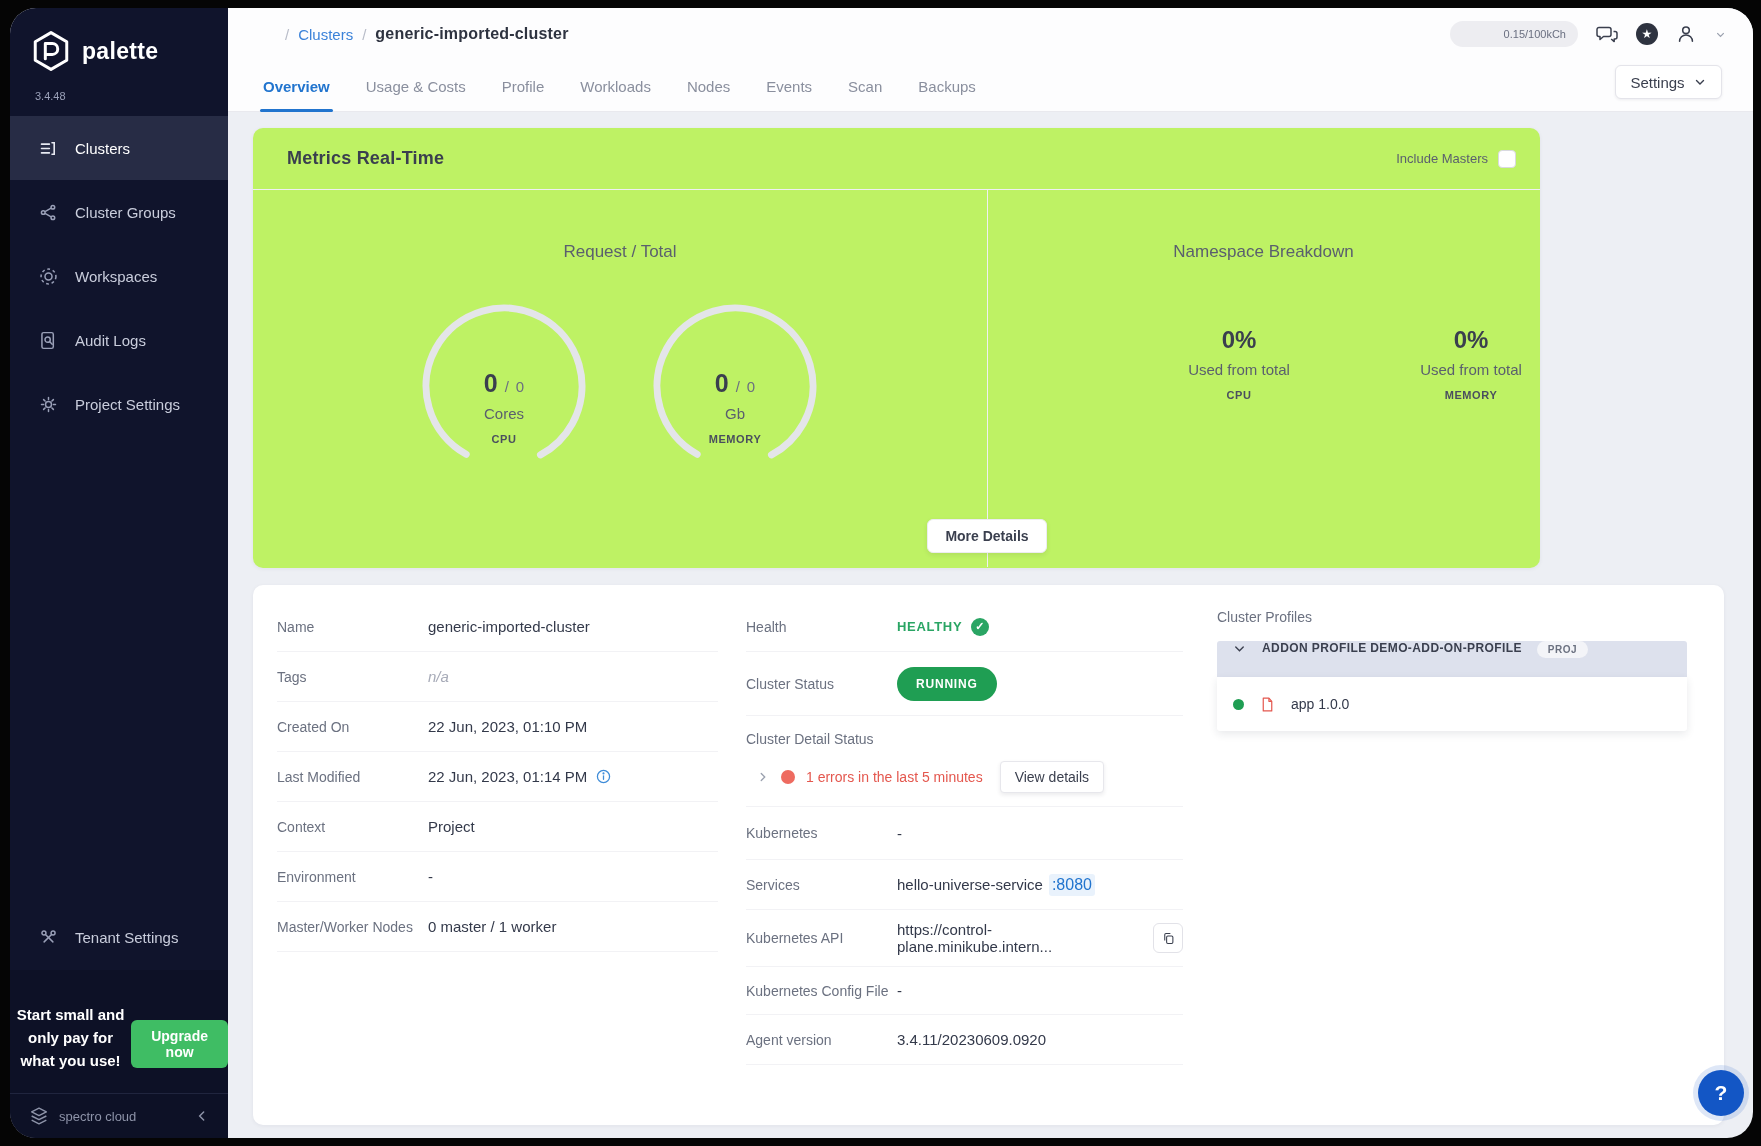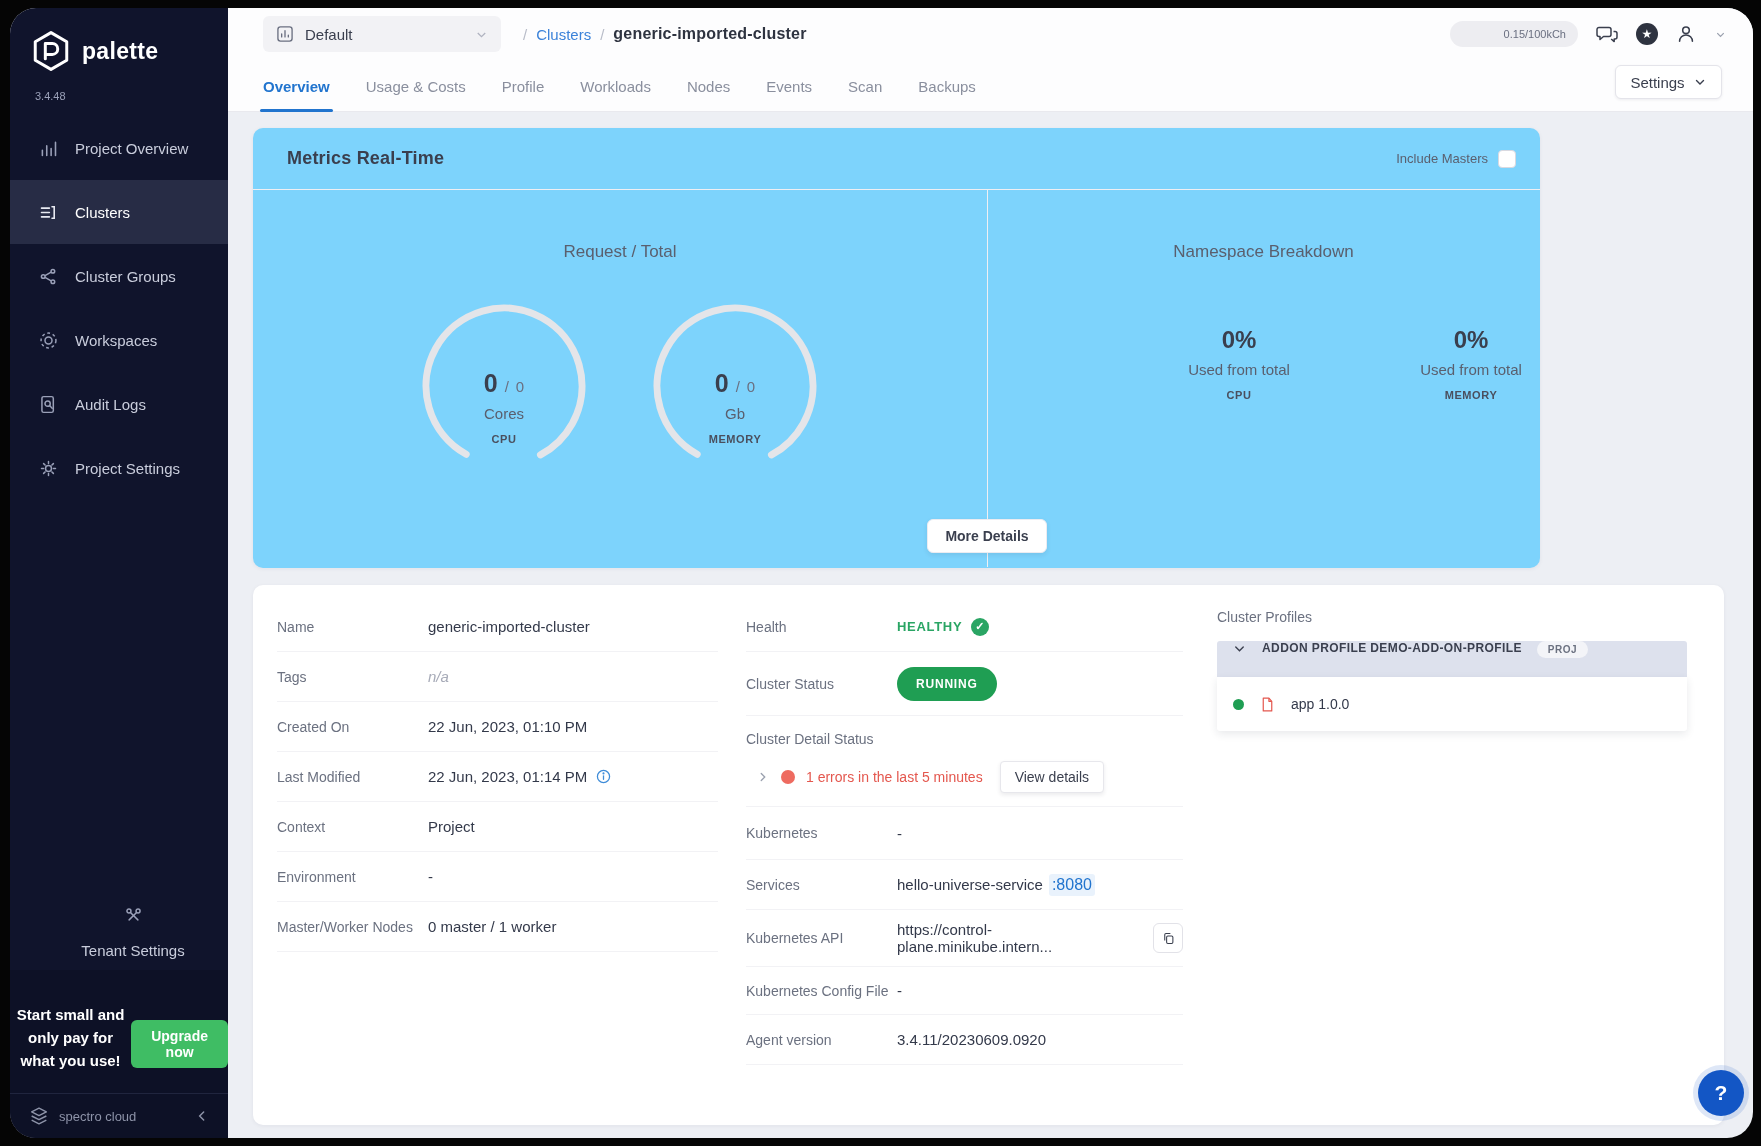--- a/index.html
+++ b/index.html
@@ -9,21 +9,21 @@
   
   .sidebar { position:absolute; left:0; top:0; width:218px; height:100%; background:#10142c; }
   .logo-row { position:absolute; left:20px; top:22px; display:flex; align-items:center; gap:10px; }
   .logo-text { font-size:23px; font-weight:bold; color:#ffffff; letter-spacing:.3px; }
   .version { position:absolute; left:25px; top:82px; font-size:11px; color:#9aa0b8; }
   .nav { position:absolute; top:108px; left:0; right:0; }
   .nav-item { height:64px; display:flex; align-items:center; gap:16px; padding-left:28px; color:#c9cddc; font-size:15px; cursor:pointer; }
   .nav-item svg { stroke:#9aa0b8; }
   .nav-item.active { background:#272c45; color:#ffffff; }
   .nav-item.active svg { stroke:#e8eaf2; }
-  .tenant-item { position:absolute; top:897px; left:0; right:0;flex-direction:column; }
+  .tenant-item { position:absolute; top:897px; left:0; right:0; }
   .promo-block { position:absolute; top:962px; bottom:45px; left:0; right:0; background:#0d1126; display:flex; flex-direction:row; align-items:center; padding-top:12px; }
   .promo-text { color:#ffffff; font-weight:bold; font-size:15px; line-height:1.55; width:196px; text-align:center; }
   .upgrade-btn { margin-top:13px; background:#3fbd64; color:#ffffff; font-weight:bold; font-size:14px; border:none; border-radius:6px; padding:8px 20px; cursor:pointer; }
   .sidebar-footer { position:absolute; bottom:0; left:0; right:0; height:45px; background:#0d1126; border-top:1px solid #20253e; display:flex; align-items:center; padding:0 18px; gap:9px; color:#8d93a8; font-size:13px; }
   .collapse-btn { margin-left:auto; display:flex; }
 
   
   .main { position:absolute; left:218px; top:0; right:0; bottom:0; }
   .topbar { position:absolute; top:0; left:0; right:0; height:104px; background:#fdfdfe; border-bottom:1px solid #e9e9ee; z-index:2; }
   .topbar-row1 { position:absolute; top:0; left:0; right:0; height:52px; display:flex; align-items:center; padding:0 26px 0 35px; }
@@ -37,21 +37,21 @@
   .usage-pill { width:128px; height:26px; background:#ededf1; border-radius:13px; display:flex; align-items:center; justify-content:flex-end; padding:0 12px; font-size:11px; color:#6a6f80; }
   .icon-btn { display:flex; align-items:center; cursor:pointer; }
   .star-circle { width:22px; height:22px; border-radius:50%; background:#2e3340; color:#fff; font-size:12px; display:flex; align-items:center; justify-content:center; cursor:pointer; }
   .tabs-row { position:absolute; top:52px; left:0; right:0; height:52px; display:flex; align-items:stretch; padding-left:35px; gap:36px; }
   .tab { font-size:15px; color:#8a8f9e; display:flex; align-items:center; position:relative; cursor:pointer; }
   .tab.active { color:#2174ce; font-weight:bold; }
   .tab.active::after { content:""; position:absolute; bottom:0; left:-3px; right:-3px; height:3px; background:#2174ce; border-radius:2px; }
   .settings-btn { position:absolute; right:31px; top:57px; width:107px; height:34px; background:#fff; border:1px solid #e4e4ea; border-radius:6px; box-shadow:0 1px 3px rgba(40,40,60,.08); display:flex; align-items:center; justify-content:center; gap:8px; font-size:15px; color:#3a3f4e; cursor:pointer; z-index:3; }
 
   
-  .metrics-card { position:absolute; left:25px; top:120px; width:1287px; height:440px; background:#7dd3fc; border-radius:10px; box-shadow:0 1px 4px rgba(30,35,60,.06); }
+  .metrics-card { position:absolute; left:25px; top:120px; width:1287px; height:440px; background:#bef264; border-radius:10px; box-shadow:0 1px 4px rgba(30,35,60,.06); }
   .metrics-header { height:62px; display:flex; align-items:center; padding:0 24px 0 34px; border-bottom:1px solid #efeff3; }
   .metrics-title { font-size:18px; font-weight:bold; color:#3a3f4e; letter-spacing:.2px; }
   .include-masters { margin-left:auto; display:flex; align-items:center; gap:10px; font-size:13px; color:#5a5f6e; }
   .checkbox { width:18px; height:18px; border:1.5px solid #d9d9e0; border-radius:4px; background:#fff; cursor:pointer; }
   .metrics-body { position:relative; height:377px; }
   .v-divider { position:absolute; left:734px; top:0; bottom:0; width:1px; background:#efeff3; }
   .request-title { position:absolute; left:0; width:734px; text-align:center; top:52px; font-size:17px; color:#5a5f6e; }
   .gauge { position:absolute; width:170px; height:170px; }
   .gauge.g1 { left:166px; top:111px; }
   .gauge.g2 { left:397px; top:111px; }
@@ -115,28 +115,20 @@
         <svg width="42" height="42" viewBox="0 0 48 48" fill="none" stroke="#ffffff" stroke-width="3.4" stroke-linejoin="round">
           <path d="M24 3 L42 13.5 V34.5 L24 45 L6 34.5 V13.5 Z"></path>
           <path d="M17.5 15.5 V33 M17.5 15.5 H25.5 a6.2 6.2 0 0 1 0 12.4 H17.5" stroke-linecap="round"></path>
         </svg>
       </span>
       <span class="logo-text">palette</span>
     </div>
     <div class="version">3.4.48</div>
 
     <div class="nav">
-      <div class="nav-item">
-        <span>
-          <svg width="21" height="21" viewBox="0 0 24 24" fill="none" stroke-width="1.8" stroke-linecap="round">
-              <path d="M5 20v-6M10 20V9M15 20v-8M20 20V5"></path>
-            </svg>
-        </span>
-        <span>Project Overview</span>
-      </div>
       <div class="nav-item active">
         <span>
           <svg width="21" height="21" viewBox="0 0 24 24" fill="none" stroke-width="1.8" stroke-linecap="round">
               <path d="M4 7h9M4 12h9M4 17h9"></path>
               <path d="M16 5.5h2.5v13H16"></path>
             </svg>
         </span>
         <span>Clusters</span>
       </div>
       <div class="nav-item">
@@ -210,34 +202,20 @@
         <svg width="16" height="16" viewBox="0 0 24 24" fill="none" stroke="#8d93a8" stroke-width="2.2" stroke-linecap="round">
             <path d="M14.5 6l-6 6 6 6"></path>
           </svg>
       </span>
     </div>
   </div>
 
   <div class="main">
     <div class="topbar">
       <div class="topbar-row1">
-        <div class="project-pill">
-          <span>
-            <svg width="20" height="20" viewBox="0 0 24 24" fill="none" stroke="#6a6f80" stroke-width="1.6" stroke-linecap="round">
-                <rect x="3.5" y="3.5" width="17" height="17" rx="3"></rect>
-                <path d="M8 15.5v-3.5M12 15.5V8M16 15.5v-2"></path>
-              </svg>
-          </span>
-          <span>Default</span>
-          <span class="chev">
-            <svg width="15" height="15" viewBox="0 0 24 24" fill="none" stroke="#b0b3c0" stroke-width="2">
-                <path d="M6 9.5l6 6 6-6"></path>
-              </svg>
-          </span>
-        </div>
         <div class="breadcrumb">
           <span class="crumb-sep">/</span>
           <span class="crumb-link">Clusters</span>
           <span class="crumb-sep">/</span>
           <span class="crumb-current">generic-imported-cluster</span>
         </div>
         <div class="topbar-right">
           <div class="usage-pill">0.15/100kCh</div>
           <span class="icon-btn">
             <svg width="24" height="24" viewBox="0 0 24 24" fill="none" stroke="#3a3f4e" stroke-width="1.5" stroke-linejoin="round">

